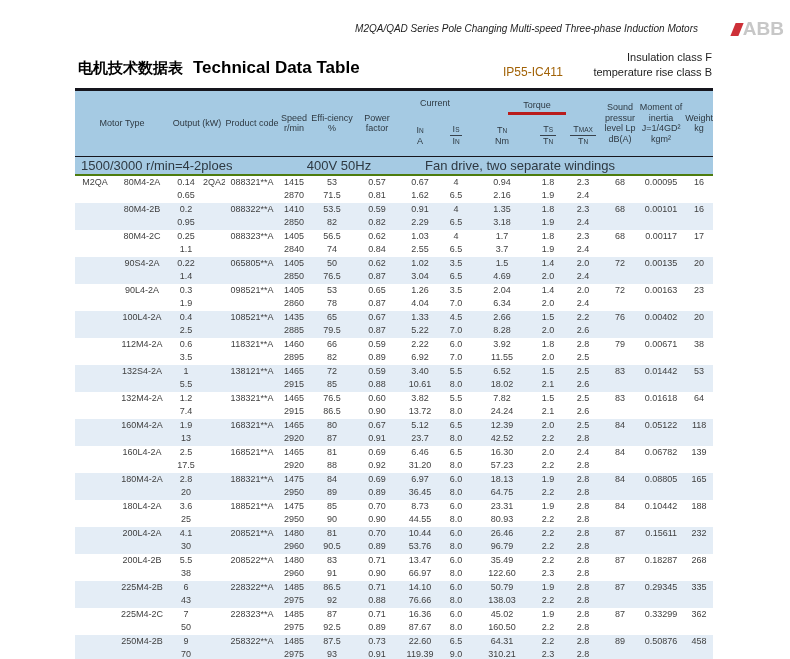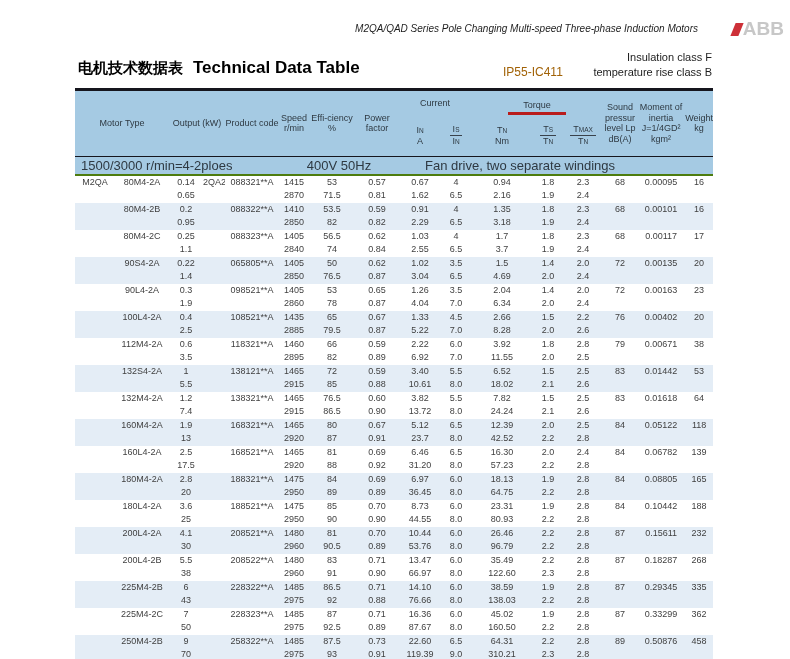--- a/index.html
+++ b/index.html
@@ -679,21 +679,21 @@
       <td></td>
       <td>225M4-2B</td>
       <td>6</td>
       <td></td>
       <td>228322**A</td>
       <td>1485</td>
       <td>86.5</td>
       <td>0.71</td>
       <td>14.10</td>
       <td>6.0</td>
-      <td>38.59</td>
+      <td>50.79</td>
       <td>1.9</td>
       <td>2.8</td>
       <td>87</td>
       <td>0.29345</td>
       <td>335</td>
     </tr>
     <tr class="l2 stripe">
       <td></td>
       <td></td>
       <td>43</td>

